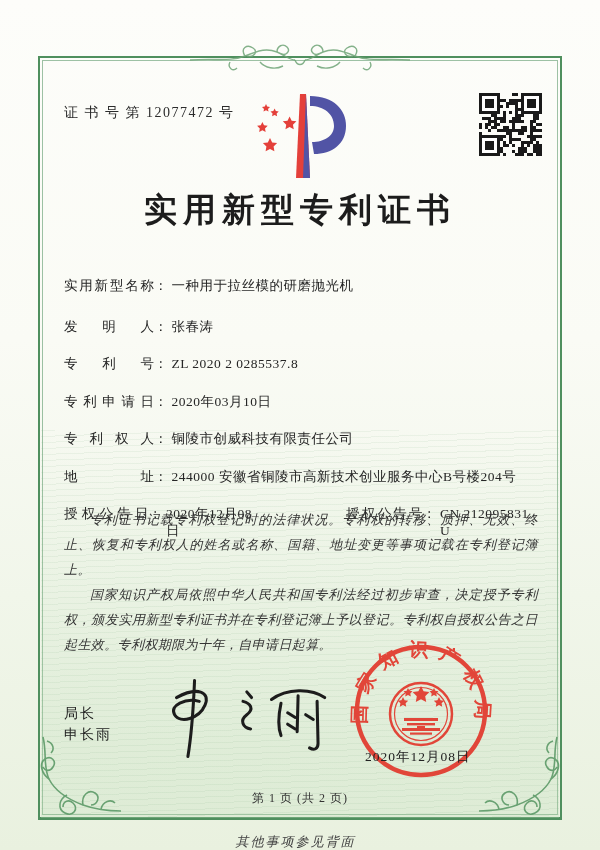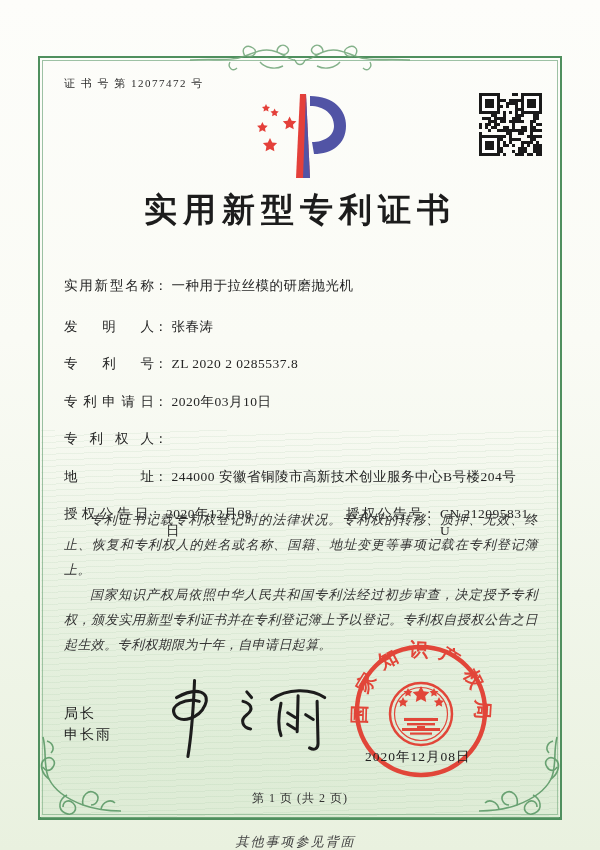--- a/index.html
+++ b/index.html
@@ -27,21 +27,21 @@
   }
   
   .guilloche{
     position:absolute;left:41px;top:430px;width:518px;height:388px;
     background:
       repeating-linear-gradient(178deg,rgba(120,170,125,.10) 0 1px,transparent 1px 6px),
       linear-gradient(180deg,rgba(190,220,185,0) 0%,rgba(190,220,185,.28) 80%);
     pointer-events:none;
   }
   .txt{position:absolute;color:#2b2b2b;white-space:nowrap;}
-  .cert-number{left:64px;top:76px;font-size:11px;letter-spacing:1.5px;}
+  .cert-number{left:64px;top:104px;font-size:14px;letter-spacing:1.5px;}
   .qr{position:absolute;left:479px;top:93px;width:63px;height:63px;}
   .logo{position:absolute;left:248px;top:86px;width:108px;height:100px;}
   .title{
     left:0;right:0;top:188px;text-align:center;
     font-size:33px;font-weight:700;letter-spacing:6px;color:#1c1c1c;
   }
   .fields{position:absolute;left:64px;top:257px;width:472px;font-size:13.5px;color:#262626;}
   .frow{height:37.5px;display:flex;align-items:flex-start;line-height:17px;}
   .frow:first-child{margin-bottom:3px;margin-top:20px;}
   .flabel{
@@ -305,20 +305,21 @@
       <span class="fvalue">ZL 2020 2 0285537.8</span>
     </div>
     <div class="frow">
       <span class="flabel">专利申请日</span>
         <span class="fcolon">：</span>
       <span class="fvalue">2020年03月10日</span>
     </div>
     <div class="frow">
       <span class="flabel">专利权人</span>
         <span class="fcolon">：</span>
+      <span class="fvalue">铜陵市创威科技有限责任公司</span>
     </div>
     <div class="frow">
       <span class="flabel">地址</span>
         <span class="fcolon">：</span>
       <span class="fvalue">244000 安徽省铜陵市高新技术创业服务中心B号楼204号</span>
     </div>
     <div class="frow">
       <span class="flabel">授权公告日</span>
         <span class="fcolon">：</span>
       <span class="fvalue">2020年12月08日</span>

